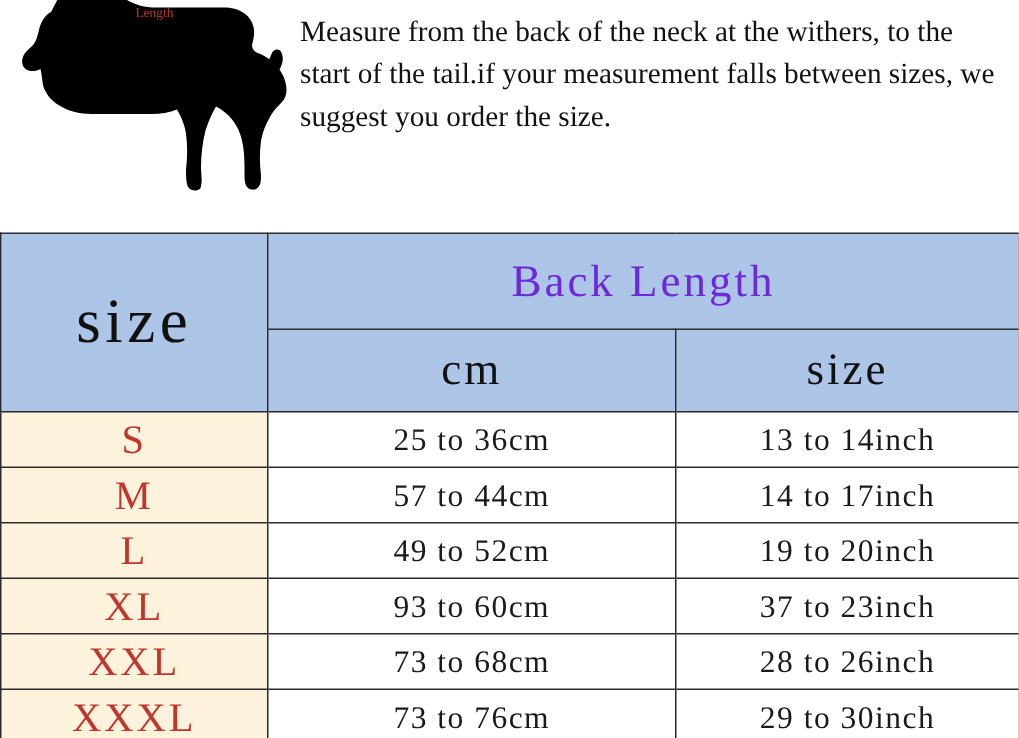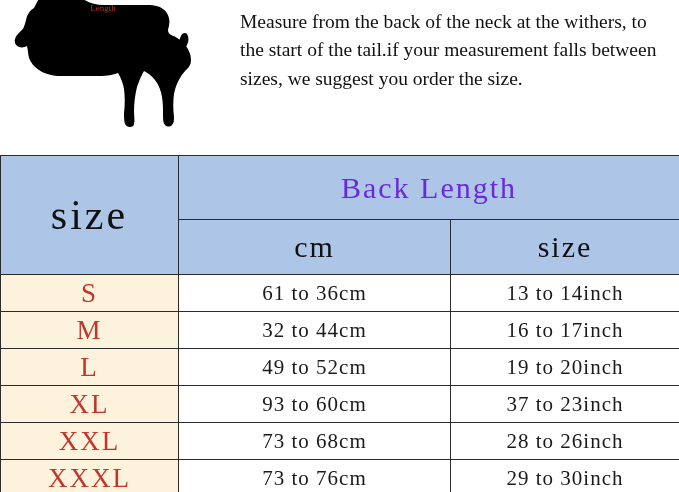--- a/index.html
+++ b/index.html
@@ -40,21 +40,20 @@
     left: 0;
     top: 0;
   }
   .measure-text {
     flex: 1 1 auto;
     padding: 8px 12px 0 8px;
     font-size: 19.5px;
     line-height: 1.45;
     color: #111111;
     font-family: "Liberation Serif", serif;
-    margin-left: 40px;
   }
 
   
   .table-wrap {
     position: absolute;
     left: 0;
     top: 155px;
     width: 679px;
     height: 337px;
   }
@@ -187,27 +186,27 @@
           <td class="cell-size-header" rowspan="2">size</td>
           <td class="cell-backlength" colspan="2">Back Length</td>
         </tr>
         <tr>
           <td class="cell-unit">cm</td>
           <td class="cell-unit">size</td>
         </tr>
 
         <tr>
           <td class="cell-size-label">S</td>
-          <td class="cell-value">61 to 36cm</td>
+          <td class="cell-value">25 to 36cm</td>
           <td class="cell-value">13 to 14inch</td>
         </tr>
         <tr>
           <td class="cell-size-label">M</td>
-          <td class="cell-value">32 to 44cm</td>
-          <td class="cell-value">16 to 17inch</td>
+          <td class="cell-value">57 to 44cm</td>
+          <td class="cell-value">14 to 17inch</td>
         </tr>
         <tr>
           <td class="cell-size-label">L</td>
           <td class="cell-value">49 to 52cm</td>
           <td class="cell-value">19 to 20inch</td>
         </tr>
         <tr>
           <td class="cell-size-label">XL</td>
           <td class="cell-value">93 to 60cm</td>
           <td class="cell-value">37 to 23inch</td>

